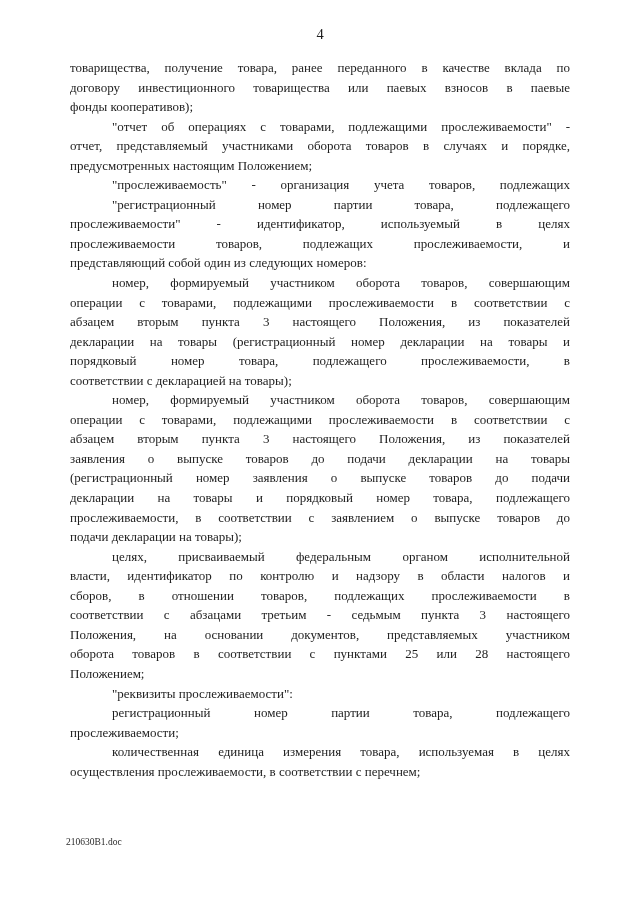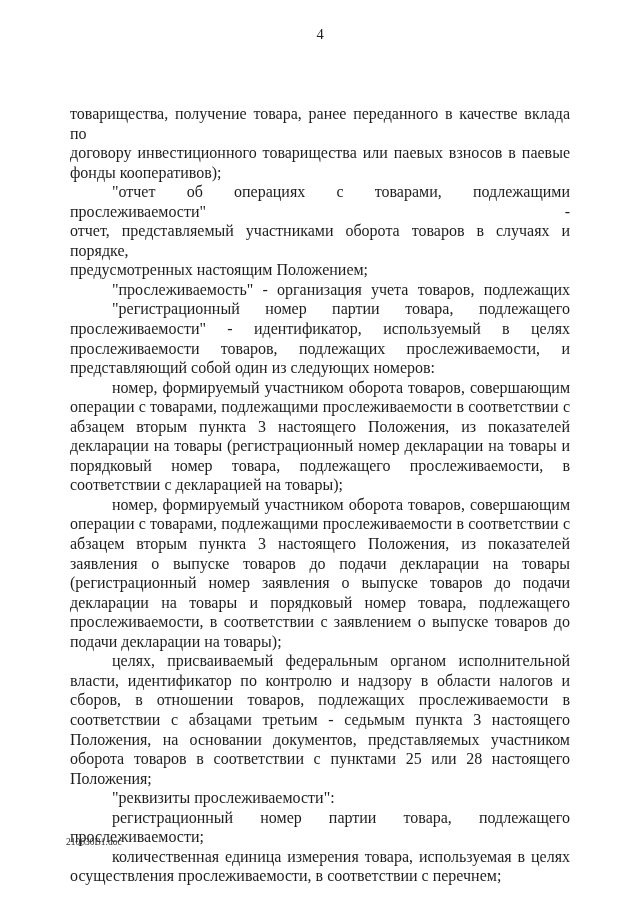--- a/index.html
+++ b/index.html
@@ -22,23 +22,22 @@
     left: 0;
     right: 0;
     text-align: center;
     font-size: 14.5px;
   }
   .content {
     position: absolute;
     top: 58px;
     left: 70px;
     width: 500px;
-    font-size: 16px;
+    font-size: 13px;
     line-height: 19.55px;
-    margin-top: 46px;
   }
   .paragraph { margin: 0; }
   .line {
     text-align: justify;
     text-align-last: justify;
     text-justify: inter-word;
   }
   .line.first { text-indent: 42px; }
   .line.last { text-align-last: left; }
   .doc-footer {
@@ -94,21 +93,21 @@
         <div class="line">прослеживаемости, в соответствии с заявлением о выпуске товаров до</div>
         <div class="line last">подачи декларации на товары);</div>
       </div>
       <div class="paragraph">
         <div class="line first">целях, присваиваемый федеральным органом исполнительной</div>
         <div class="line">власти, идентификатор по контролю и надзору в области налогов и</div>
         <div class="line">сборов, в отношении товаров, подлежащих прослеживаемости в</div>
         <div class="line">соответствии с абзацами третьим - седьмым пункта 3 настоящего</div>
         <div class="line">Положения, на основании документов, представляемых участником</div>
         <div class="line">оборота товаров в соответствии с пунктами 25 или 28 настоящего</div>
-        <div class="line last">Положения;</div>
+        <div class="line last">Положением;</div>
       </div>
       <div class="paragraph">
         <div class="line first last">"реквизиты прослеживаемости":</div>
       </div>
       <div class="paragraph">
         <div class="line first">регистрационный номер партии товара, подлежащего</div>
         <div class="line last">прослеживаемости;</div>
       </div>
       <div class="paragraph">
         <div class="line first">количественная единица измерения товара, используемая в целях</div>

